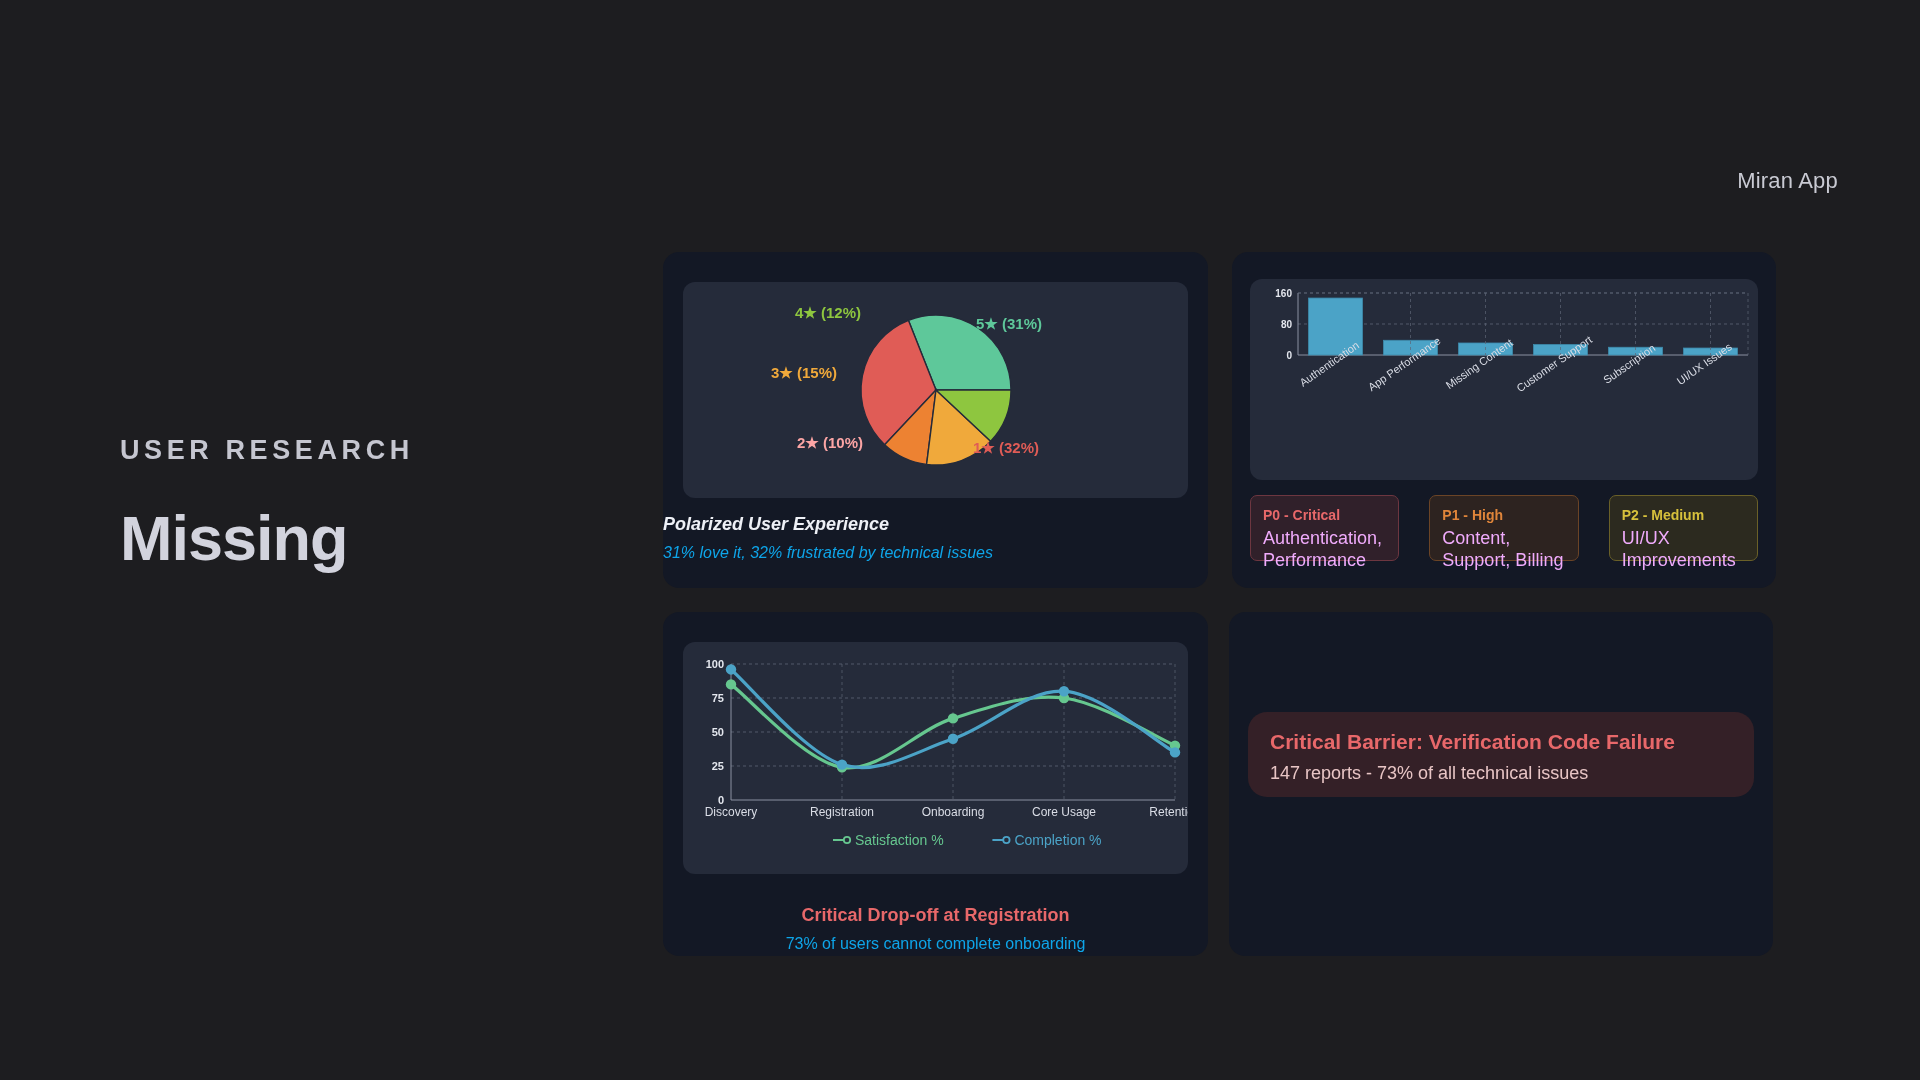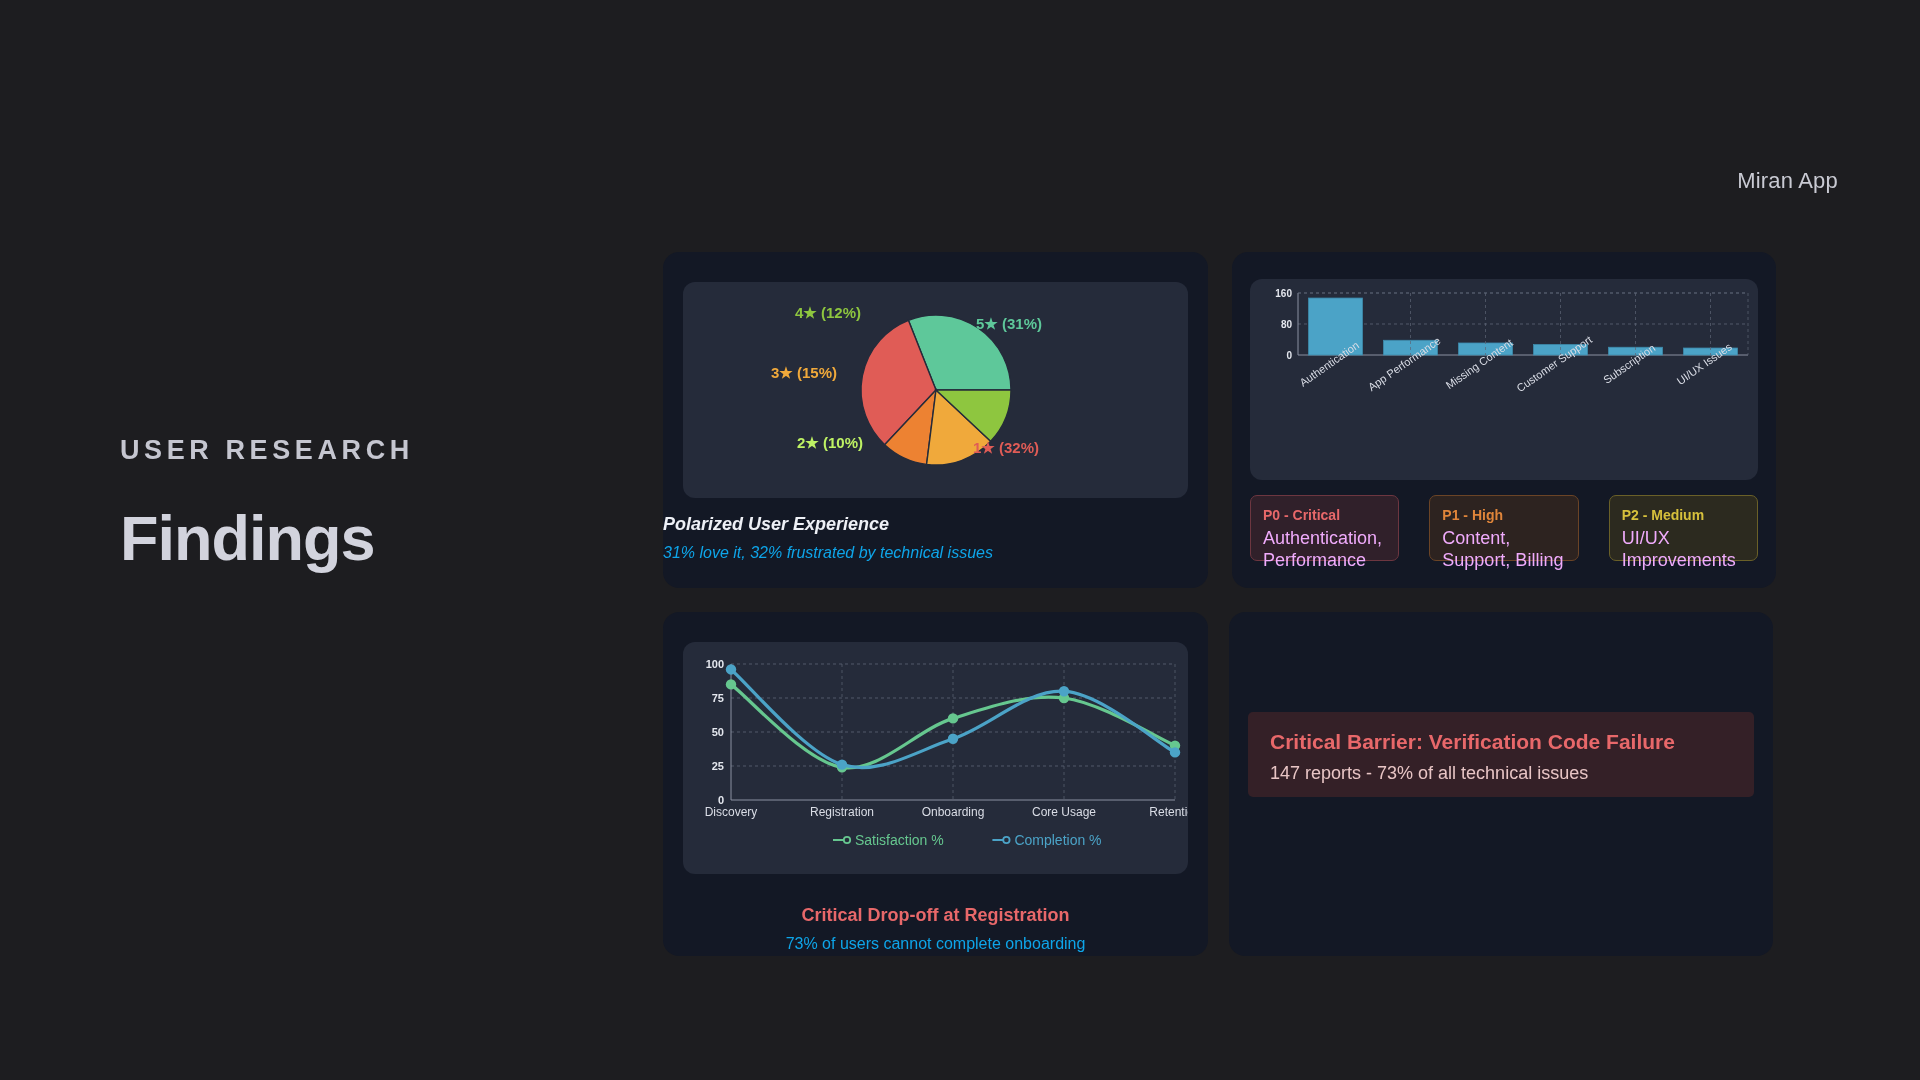--- a/index.html
+++ b/index.html
@@ -66,57 +66,57 @@
   .prio-title { font-size: 14px; font-weight: 700; margin-bottom: 5px; }
   .prio-body  { font-size: 18px; color: #f0abfc; line-height: 1.22; }
 
   
   .line-inner { left: 20px; top: 30px; right: 20px; height: 232px; }
   .line-caption { position: absolute; left: 0; right: 0; top: 278px; text-align: center; margin-top: 15px; }
 
   
   .barrier {
     position: absolute; left: 19px; right: 19px; top: 100px; height: 85px;
-    background: #342027; border-radius: 5px; padding: 18px 22px 0 22px;
+    background: #342027; border-radius: 19px; padding: 18px 22px 0 22px;
   }
   .barrier-title { font-size: 21px; font-weight: 700; color: #e8686a; }
   .barrier-sub   { font-size: 18px; color: #e8c5c5; margin-top: 9px; }
 
   svg { display: block; }
   .tick-txt { font-size: 10px; fill: #e4e7ee; font-family: "Liberation Sans", sans-serif; font-weight: 700; }
   .cat-txt  { font-size: 11px; fill: #dadde6; font-family: "Liberation Sans", sans-serif; }
   .lg-txt   { font-size: 14px; font-family: "Liberation Sans", sans-serif; }
 </style>
 </head>
 <body>
 
 <div id="stage">
 
   <div class="brand">Miran App</div>
 
   <div class="title-block">
     <div class="eyebrow">USER RESEARCH</div>
-    <div class="bigtitle">Findings</div>
+    <div class="bigtitle">Missing</div>
   </div>
 
   <div class="panel panel-a">
     <div class="inner pie-inner">
       <div class="pie-wrap">
         <svg id="pie-svg" width="160" height="160" viewBox="0 0 160 160">
             <path d="M 80 80 L 155 80 A 75 75 0 0 0 52.39065854864916 10.266763558381143 Z" fill="#5ec89a" stroke="#252b3a" stroke-width="1.4"></path>
             <path d="M 80 80 L 52.39065854864916 10.266763558381143 A 75 75 0 0 0 28.658967055348356 134.67264705660585 Z" fill="#e05c56" stroke="#252b3a" stroke-width="1.4"></path>
             <path d="M 80 80 L 28.658967055348356 134.67264705660585 A 75 75 0 0 0 70.60000748267723 154.40860259858584 Z" fill="#ed8232" stroke="#252b3a" stroke-width="1.4"></path>
             <path d="M 80 80 L 70.60000748267723 154.40860259858584 A 75 75 0 0 0 134.67264705660588 131.34103294465163 Z" fill="#f0a93b" stroke="#252b3a" stroke-width="1.4"></path>
             <path d="M 80 80 L 134.67264705660588 131.34103294465163 A 75 75 0 0 0 155 79.99999999999996 Z" fill="#8ec63f" stroke="#252b3a" stroke-width="1.4"></path>
           </svg>
       </div>
       <div class="pie-label" id="pl0" style="left: 293px; top: 33px; color: rgb(94, 200, 154);">5★ (31%)</div>
       <div class="pie-label" id="pl1" style="left: 112px; top: 22px; color: rgb(142, 198, 63);">4★ (12%)</div>
       <div class="pie-label" id="pl2" style="left: 88px; top: 82px; color: rgb(240, 169, 59);">3★ (15%)</div>
-      <div class="pie-label" id="pl3" style="left: 114px; top: 152px; color: #bef264;">2★ (10%)</div>
+      <div class="pie-label" id="pl3" style="left: 114px; top: 152px; color: #fca5a5;">2★ (10%)</div>
       <div class="pie-label" id="pl4" style="left: 290px; top: 157px; color: rgb(224, 92, 86);">1★ (32%)</div>
     </div>
     <div class="pie-caption">
       <div class="cap-title">Polarized User Experience</div>
       <div class="cap-sub">31% love it, 32% frustrated by technical issues</div>
     </div>
   </div>
 
   <div class="panel panel-b">
     <div class="inner bar-inner">

